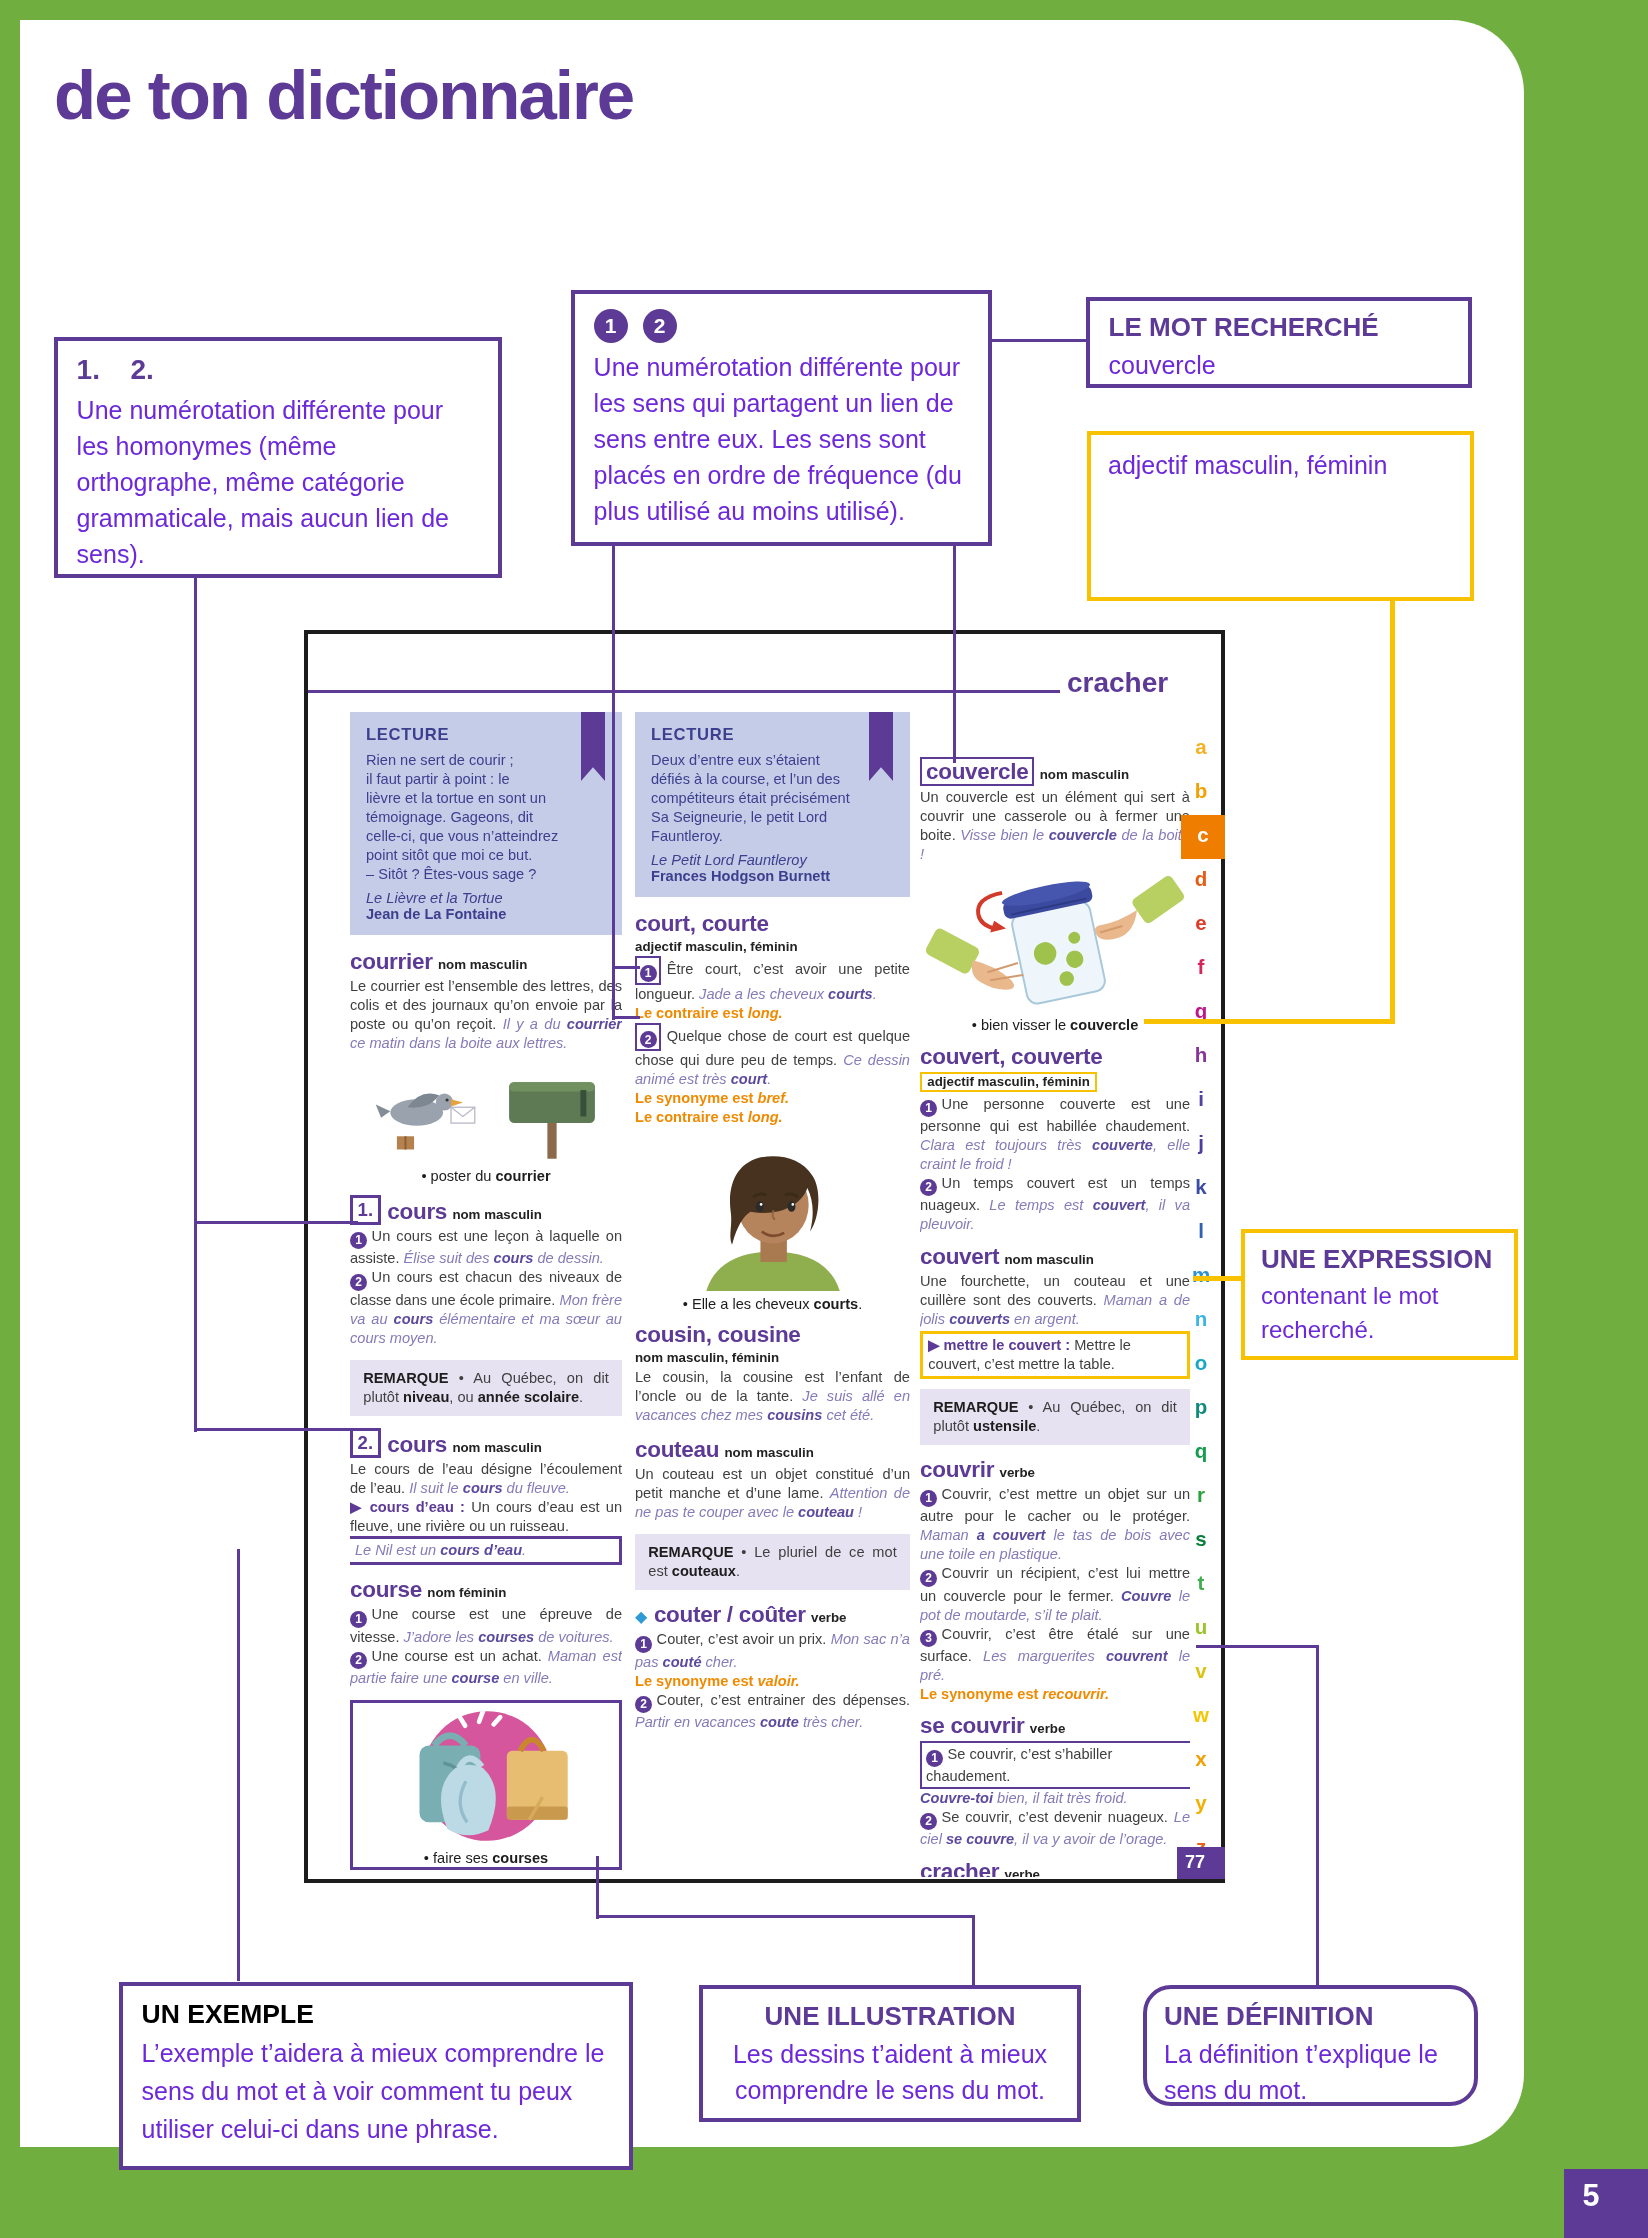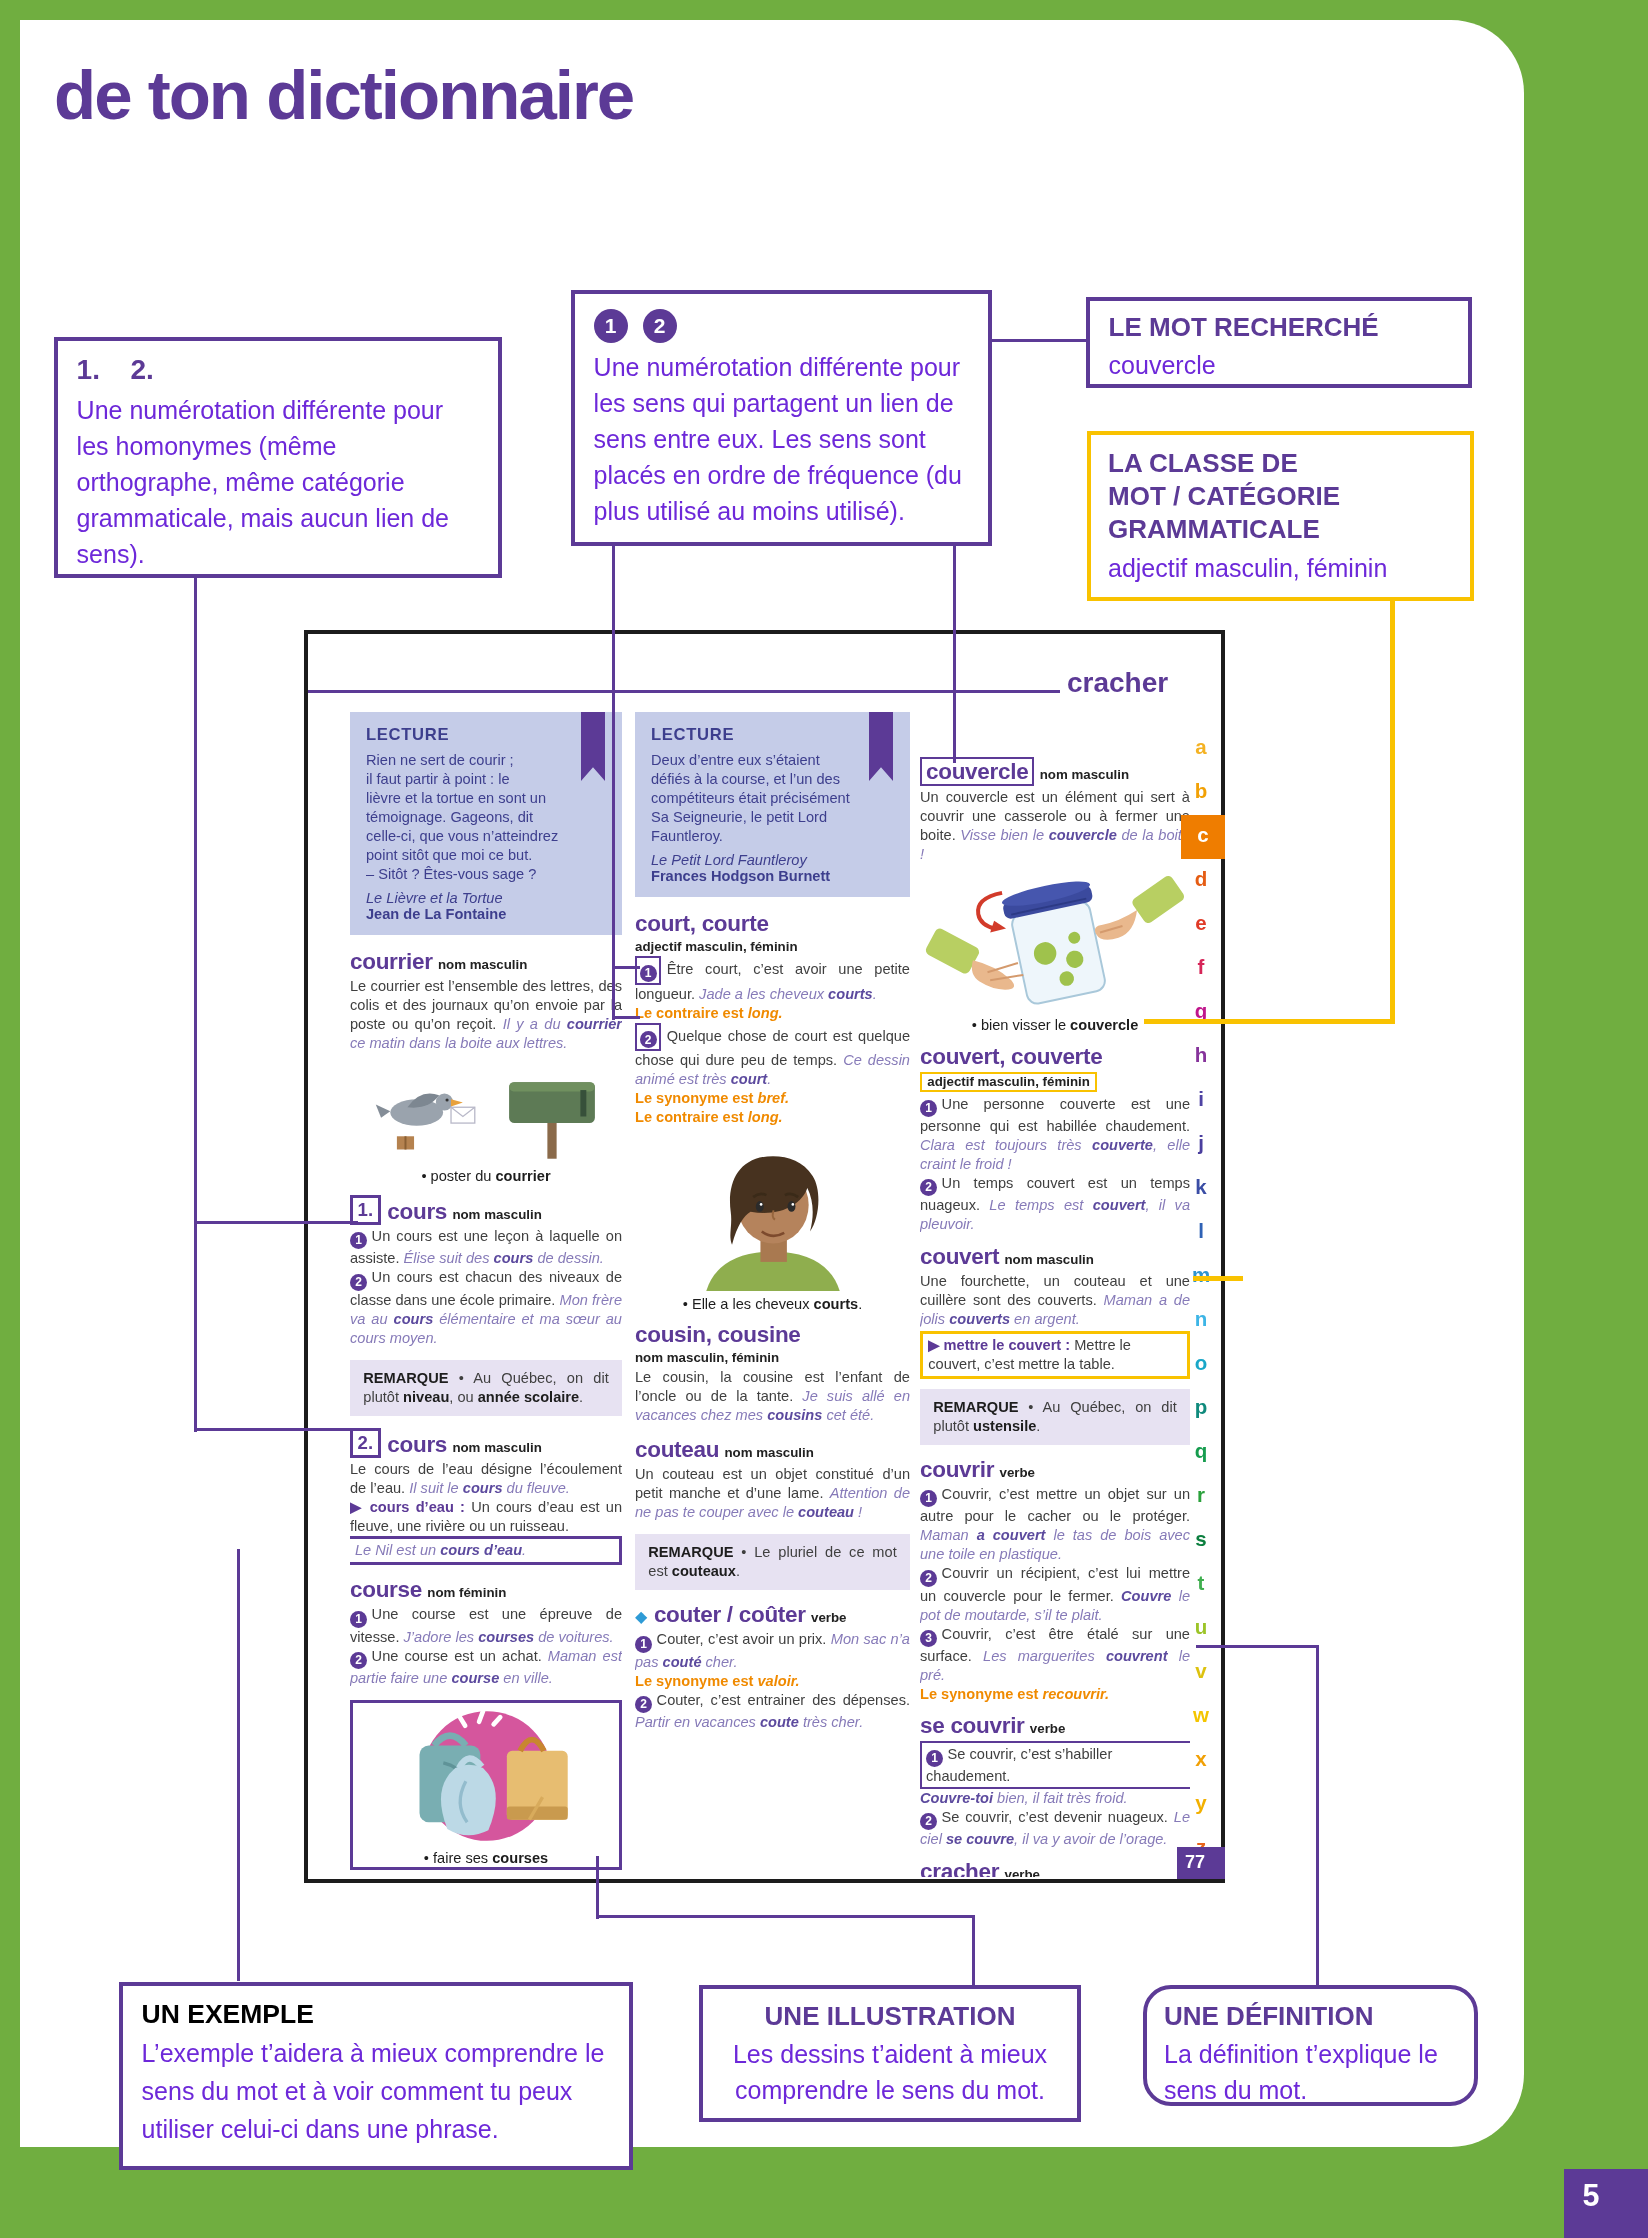--- a/index.html
+++ b/index.html
@@ -137,24 +137,27 @@
     </div>
     <div class="txt">Une numérotation différente pour les sens qui partagent un lien de sens entre eux. Les sens sont placés en ordre de fréquence (du plus utilisé au moins utilisé).</div>
   </div>
 
   <div class="callout b-purple co-mot">
     <h2>LE MOT RECHERCHÉ</h2>
     <div class="txt">couvercle</div>
   </div>
 
   <div class="callout b-yellow co-classe">
-    <h2>LA CLASSE DE<br>MOT / CATÉGORIE<br>GRAMMATICALE</h2>
     <div class="txt">adjectif masculin, féminin</div>
   </div>
 
+  <div class="callout b-yellow co-expression">
+    <h2>UNE EXPRESSION</h2>
+    <div class="txt">contenant le mot recherché.</div>
+  </div>
 
   <div class="callout b-purple co-exemple">
     <h2>UN EXEMPLE</h2>
     <div class="txt">L’exemple t’aidera à mieux comprendre le sens du mot et à voir comment tu peux utiliser celui-ci dans une phrase.</div>
   </div>
 
   <div class="callout b-purple co-illustration">
     <h2>UNE ILLUSTRATION</h2>
     <div class="txt">Les dessins t’aident à mieux comprendre le sens du mot.</div>
   </div>

